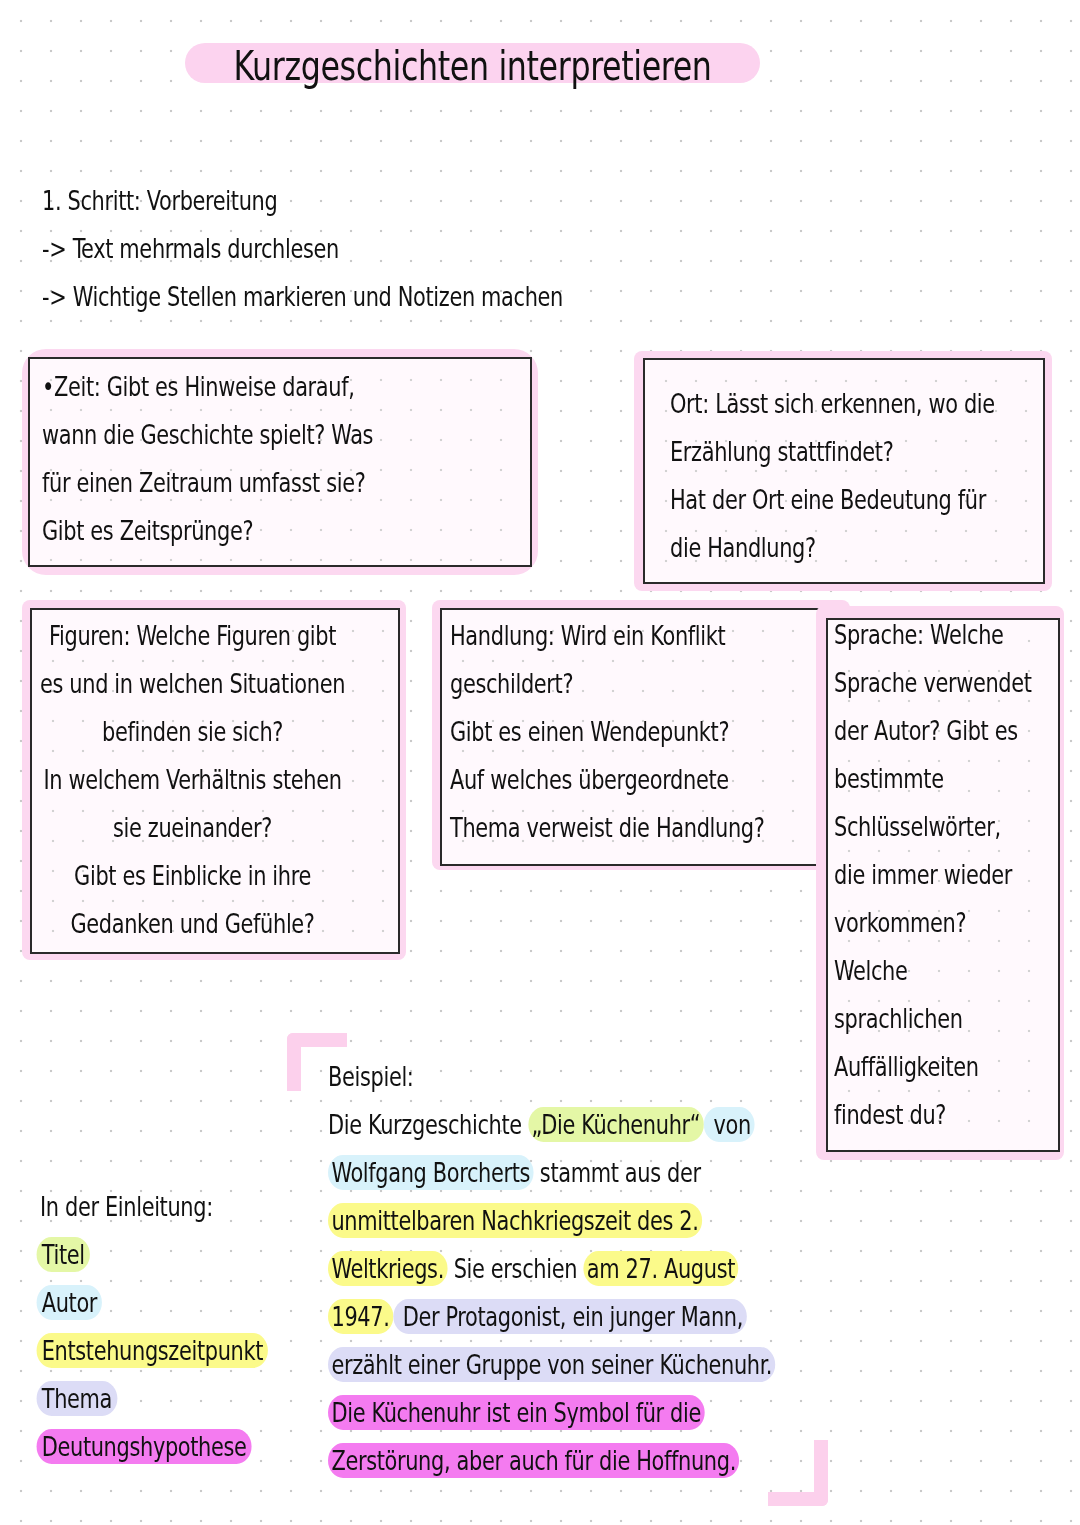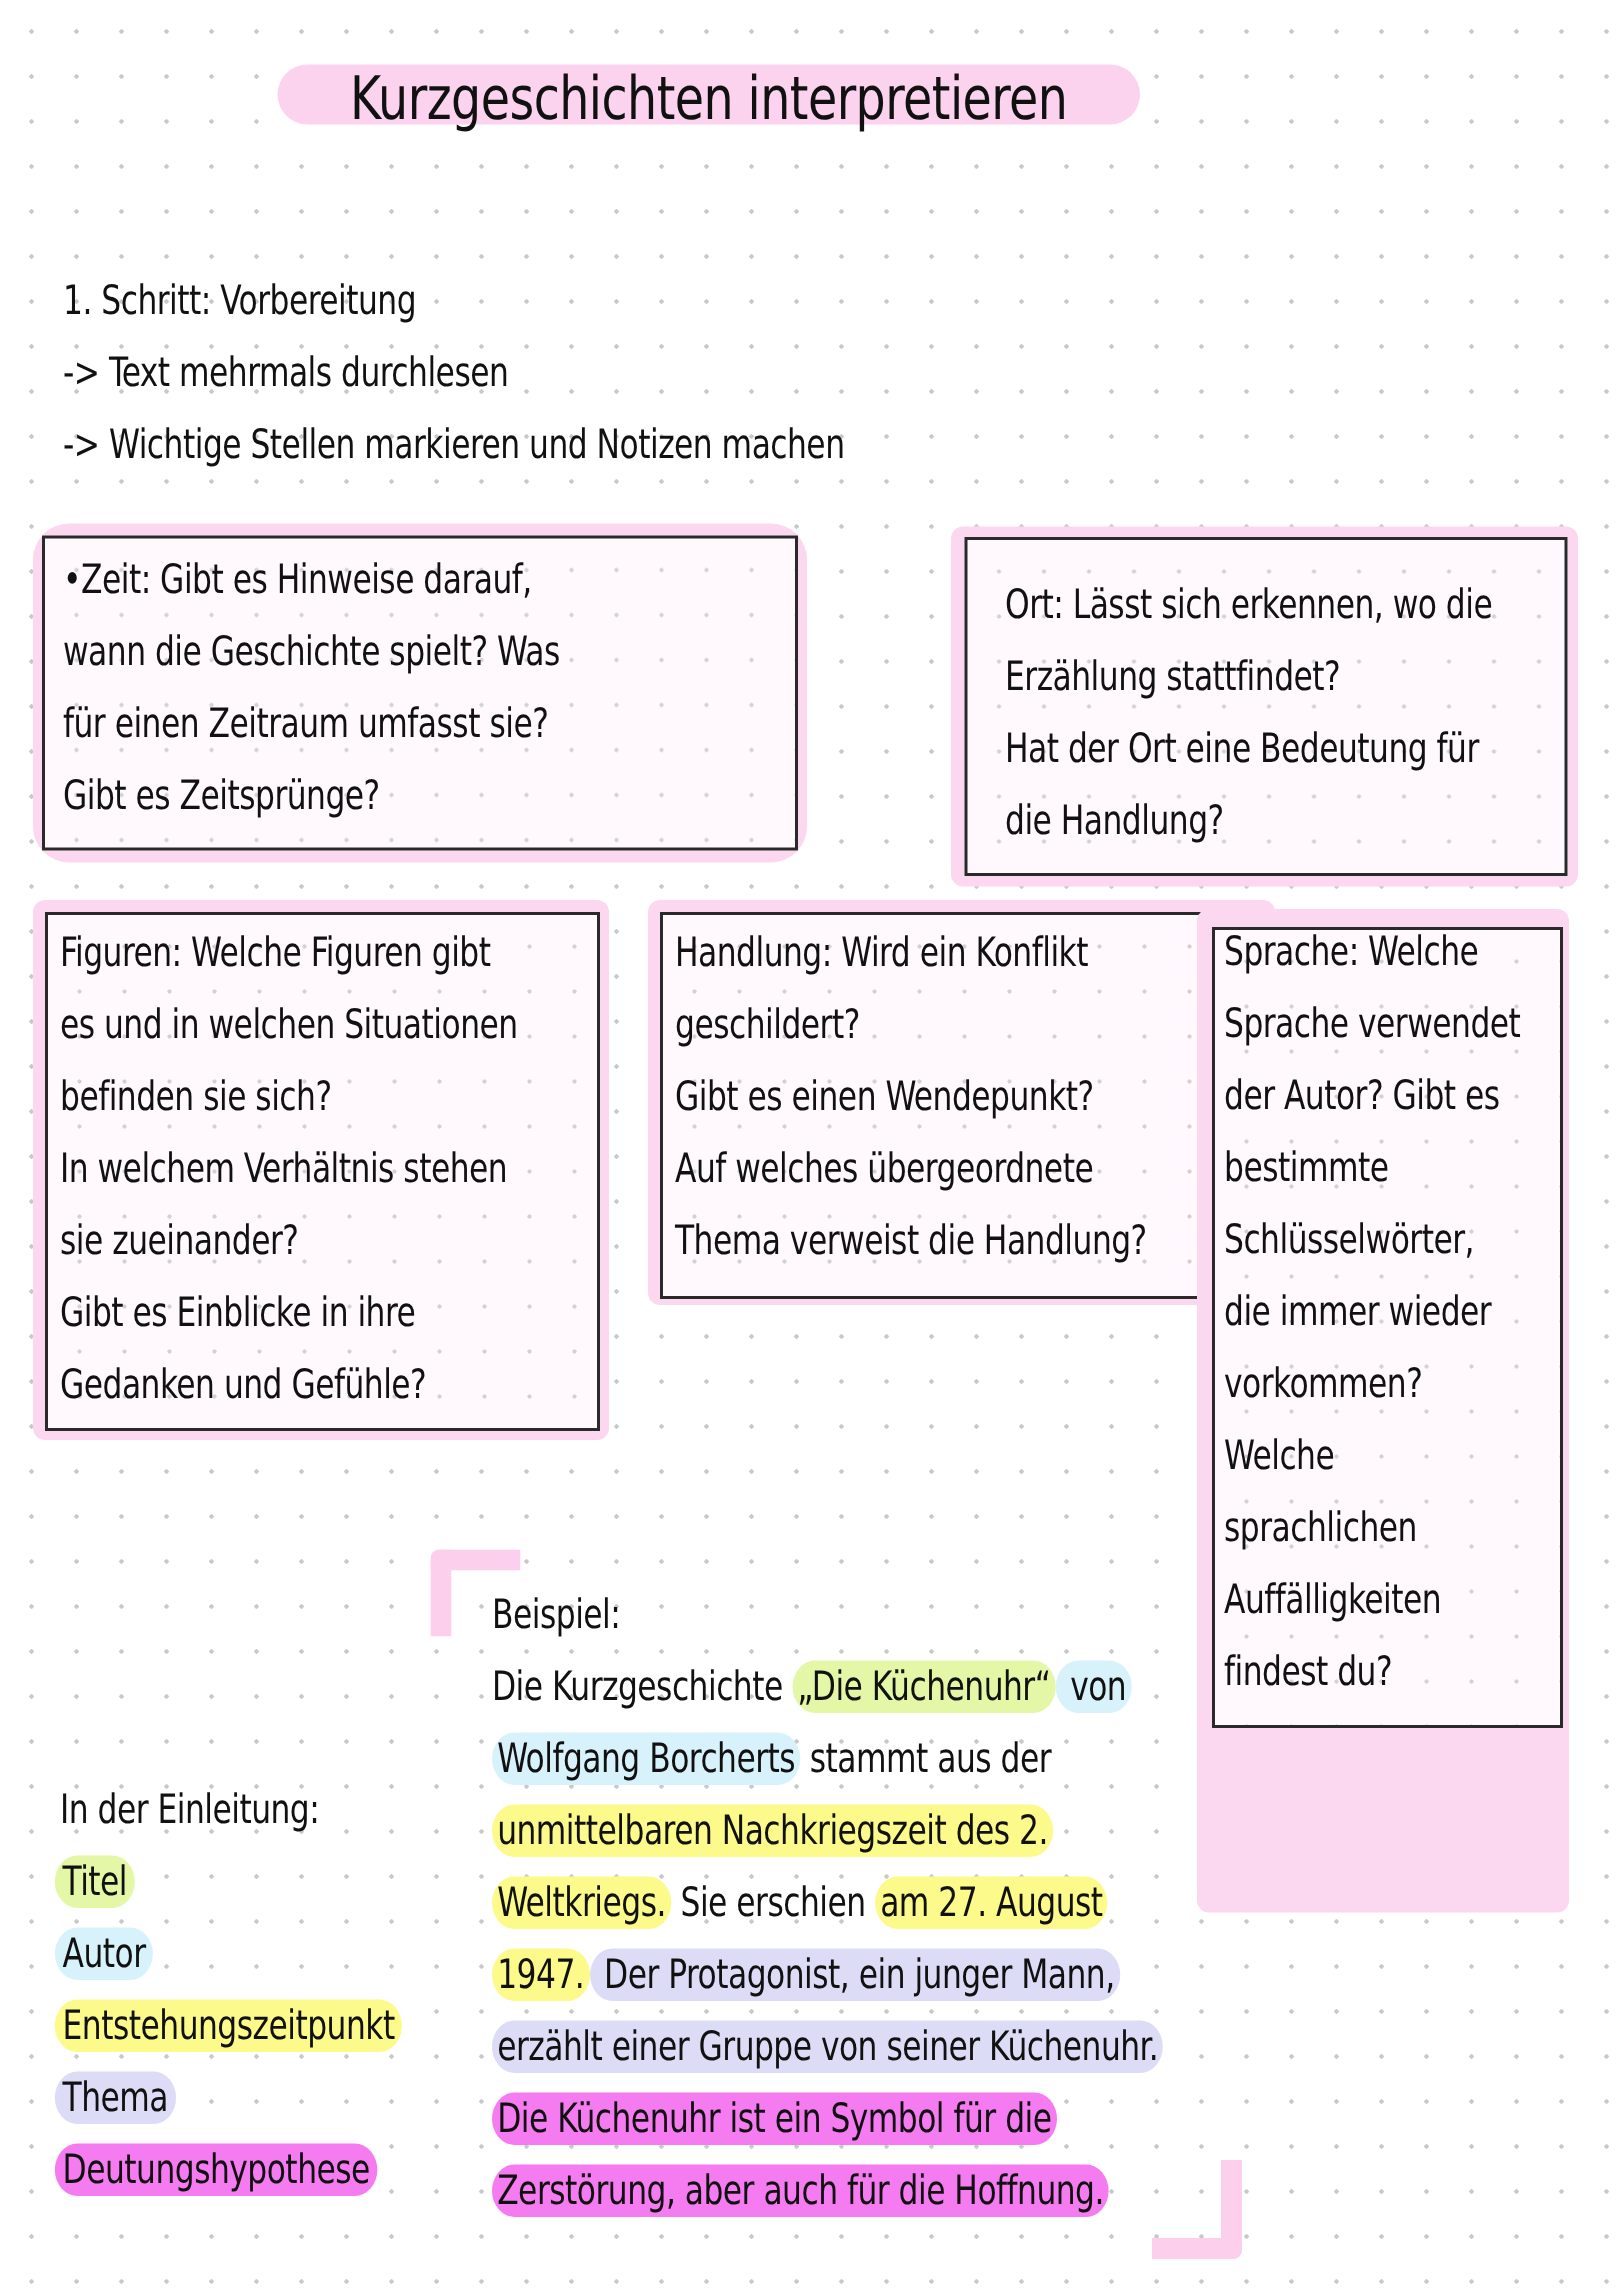--- a/index.html
+++ b/index.html
@@ -85,21 +85,21 @@
 <div class="abs card-outer" style="left:634px;top:351px;width:418px;height:240px;">
   <div class="card-inner" style="left:9px;top:7px;width:402px;height:226px;"></div>
   <div class="card-text hand" style="left:36px;top:29px;">
     <div>Ort: Lässt sich erkennen, wo die</div>
     <div>Erzählung stattfindet?</div>
     <div>Hat der Ort eine Bedeutung für</div>
     <div>die Handlung?</div>
   </div>
 </div>
 
-<div class="abs card-outer" style="left:22px;top:600px;width:384px;height:360px;">
+<div class="abs card-outer" style="left:22px;top:600px;width:384px;height:360px;text-align:center;">
   <div class="card-inner" style="left:8px;top:8px;width:370px;height:346px;"></div>
   <div class="card-text hand" style="left:18px;top:12px;">
     <div>Figuren: Welche Figuren gibt</div>
     <div>es und in welchen Situationen</div>
     <div>befinden sie sich?</div>
     <div>In welchem Verhältnis stehen</div>
     <div>sie zueinander?</div>
     <div>Gibt es Einblicke in ihre</div>
     <div>Gedanken und Gefühle?</div>
   </div>
@@ -109,21 +109,21 @@
   <div class="card-inner" style="left:8px;top:8px;width:404px;height:258px;"></div>
   <div class="card-text hand" style="left:18px;top:12px;">
     <div>Handlung: Wird ein Konflikt</div>
     <div>geschildert?</div>
     <div>Gibt es einen Wendepunkt?</div>
     <div>Auf welches übergeordnete</div>
     <div>Thema verweist die Handlung?</div>
   </div>
 </div>
 
-<div class="abs card-outer" style="left:798px;top:606px;width:248px;height:669px;">
+<div class="abs card-outer" style="left:816px;top:606px;width:248px;height:554px;">
   <div class="card-inner" style="left:10px;top:12px;width:234px;height:534px;"></div>
   <div class="card-text hand" style="left:18px;top:5px;">
     <div>Sprache: Welche</div>
     <div>Sprache verwendet</div>
     <div>der Autor? Gibt es</div>
     <div>bestimmte</div>
     <div>Schlüsselwörter,</div>
     <div>die immer wieder</div>
     <div>vorkommen?</div>
     <div>Welche</div>

